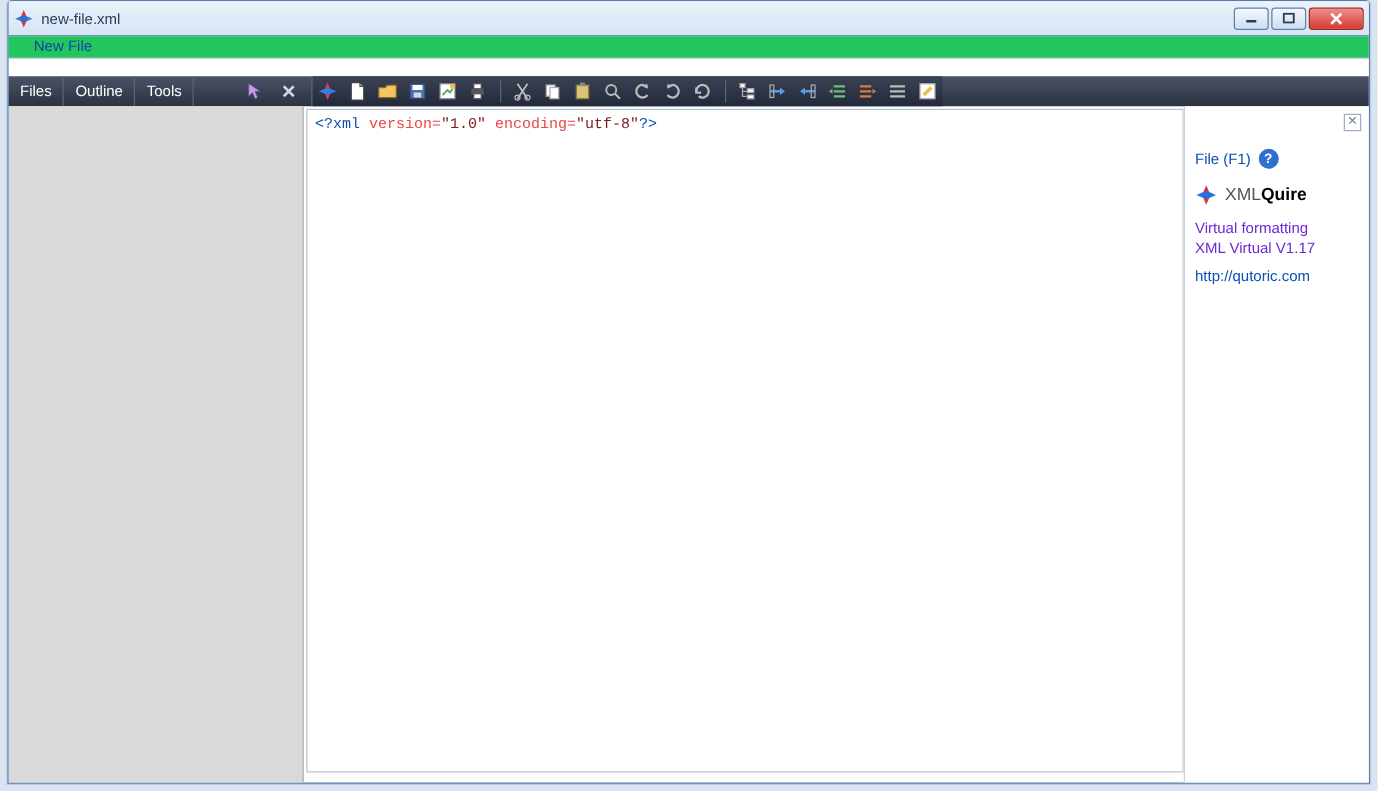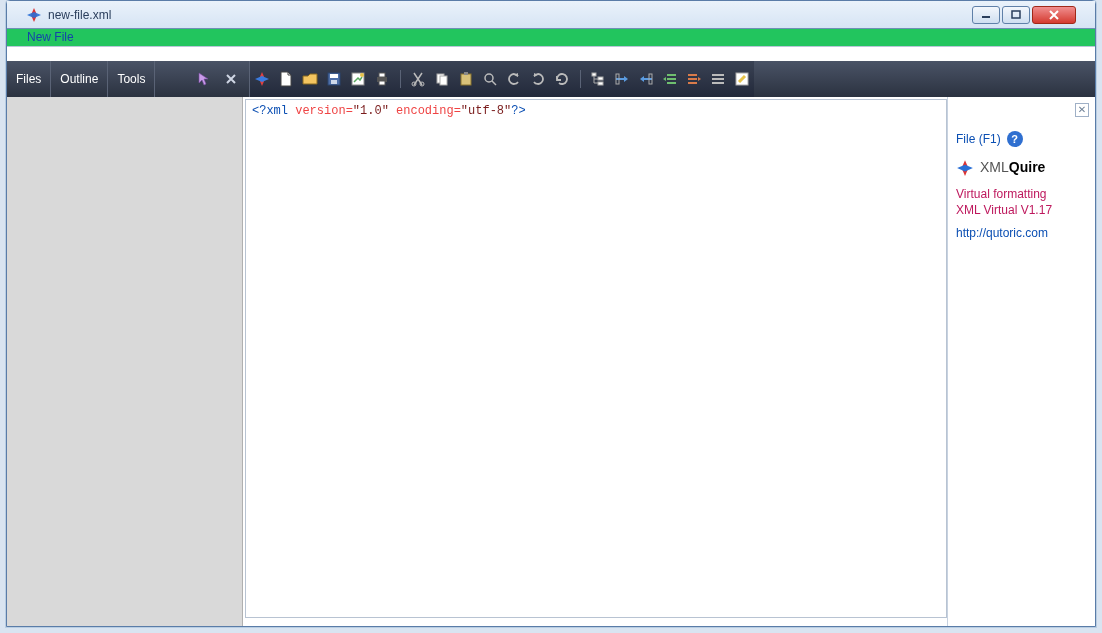--- a/index.html
+++ b/index.html
@@ -10,21 +10,21 @@
   .window {
     position: absolute; left: 6px; top: 0; width: 1090px; height: 627px;
     background: #fff; border: 1px solid #5a7ca8; border-radius: 4px 4px 0 0;
     box-shadow: 0 0 0 1px #b8cde2;
     display: flex; flex-direction: column;
   }
 
   
   .titlebar {
     height: 28px; background: linear-gradient(#eaf2fb, #d6e4f4);
-    display: flex; align-items: center; padding: 0 19px;
+    display: flex; align-items: center; padding: 0 4px;
     border-bottom: 1px solid #6f8fb5;
   }
   .titlebar .app-icon { width: 16px; height: 16px; margin-right: 6px; }
   .titlebar .title { flex: 1; color: #2a3e5c; font-size: 12px; }
   .win-controls { display: flex; gap: 2px; }
   .win-btn {
     width: 28px; height: 18px; border: 1px solid #5f80a8; border-radius: 3px;
     display: flex; align-items: center; justify-content: center;
     background: linear-gradient(#f3f7fc,#cfdff0);
     cursor: default;
@@ -36,21 +36,21 @@
   .subtitle-bar {
     height: 18px; background:#22c55e; color:#1544a9; font-size:12px;
     padding: 1px 20px; border-bottom: 1px solid #b9c6d8;
   }
 
   
   .spacer { height: 14px; background:#fff; }
 
   
   .toolbar-row {
-    height: 36px; display: flex; align-items: stretch;
+    height: 24px; display: flex; align-items: stretch;
     background: linear-gradient(#4a5366,#2b3240);
     color:#fff;
   }
   .menubar { display:flex; align-items:center; }
   .menu-item { padding: 0 9px; height:100%; display:flex; align-items:center; font-size:12px; cursor:default; border-right:1px solid #5a6376; }
   .left-icons { display:flex; align-items:center; gap:4px; padding:0 6px; }
   .toolbar-group { display:flex; align-items:center; background: linear-gradient(#3a4254,#22293a); border-left:1px solid #5a6376; }
   .tbtn {
     width: 22px; height: 22px; display:flex; align-items:center; justify-content:center;
     margin: 0 1px; cursor:default; border-radius:2px;
@@ -88,21 +88,21 @@
     width: 148px; background:#fff; border-left:1px solid #c7d2e0;
     padding: 8px 8px; position:relative;
     font-size:12px;
   }
   .right-close { position:absolute; top:6px; right:6px; width:14px; height:14px;
     border:1px solid #9fb0c6; display:flex;align-items:center;justify-content:center; color:#6e8096; font-size:10px; cursor:default;}
   .help-link { color:#0b4fb3; display:flex; align-items:center; gap:6px; margin-top:26px; }
   .help-q { width:16px;height:16px;border-radius:50%;background:#2f6fd0;color:#fff;display:flex;align-items:center;justify-content:center;font-weight:bold;font-size:11px;}
   .brand { display:flex; align-items:flex-start; gap:6px; margin-top:12px; font-size:14px; }
   .brand .b1{color:#555;} .brand .b2{color:#000;font-weight:600;}
-  .desc { margin-top:6px; color:#be185d; line-height:1.35; }
+  .desc { margin-top:6px; color:#6d28d9; line-height:1.35; }
   .url { margin-top:8px; color:#0b4fb3; }
 
   
   .xglyph{font-family:Arial; line-height:1;}
 </style>
 </head>
 <body>
 
 <div class="window">
 

